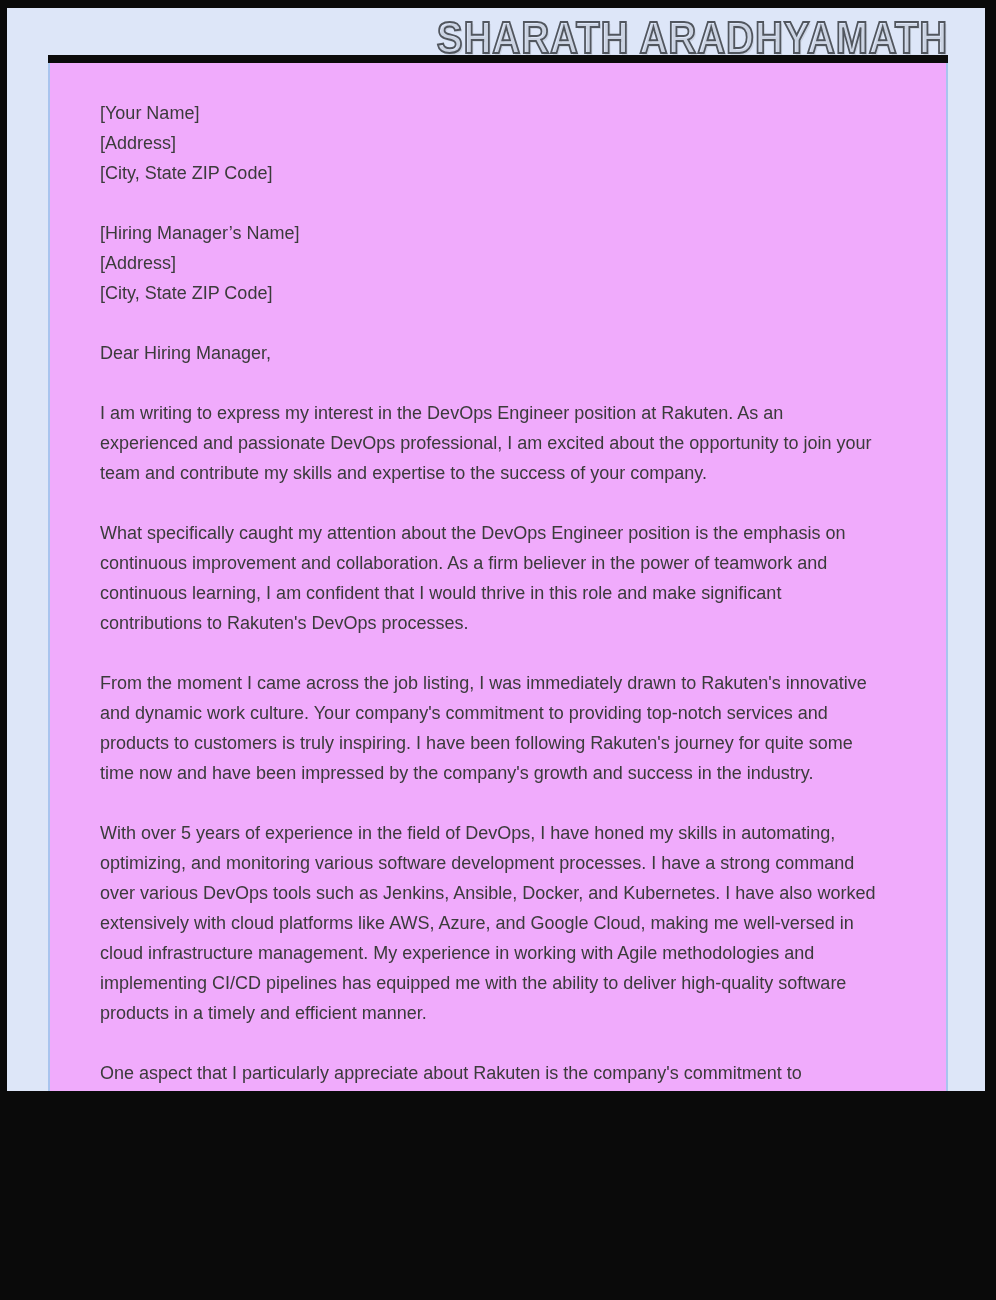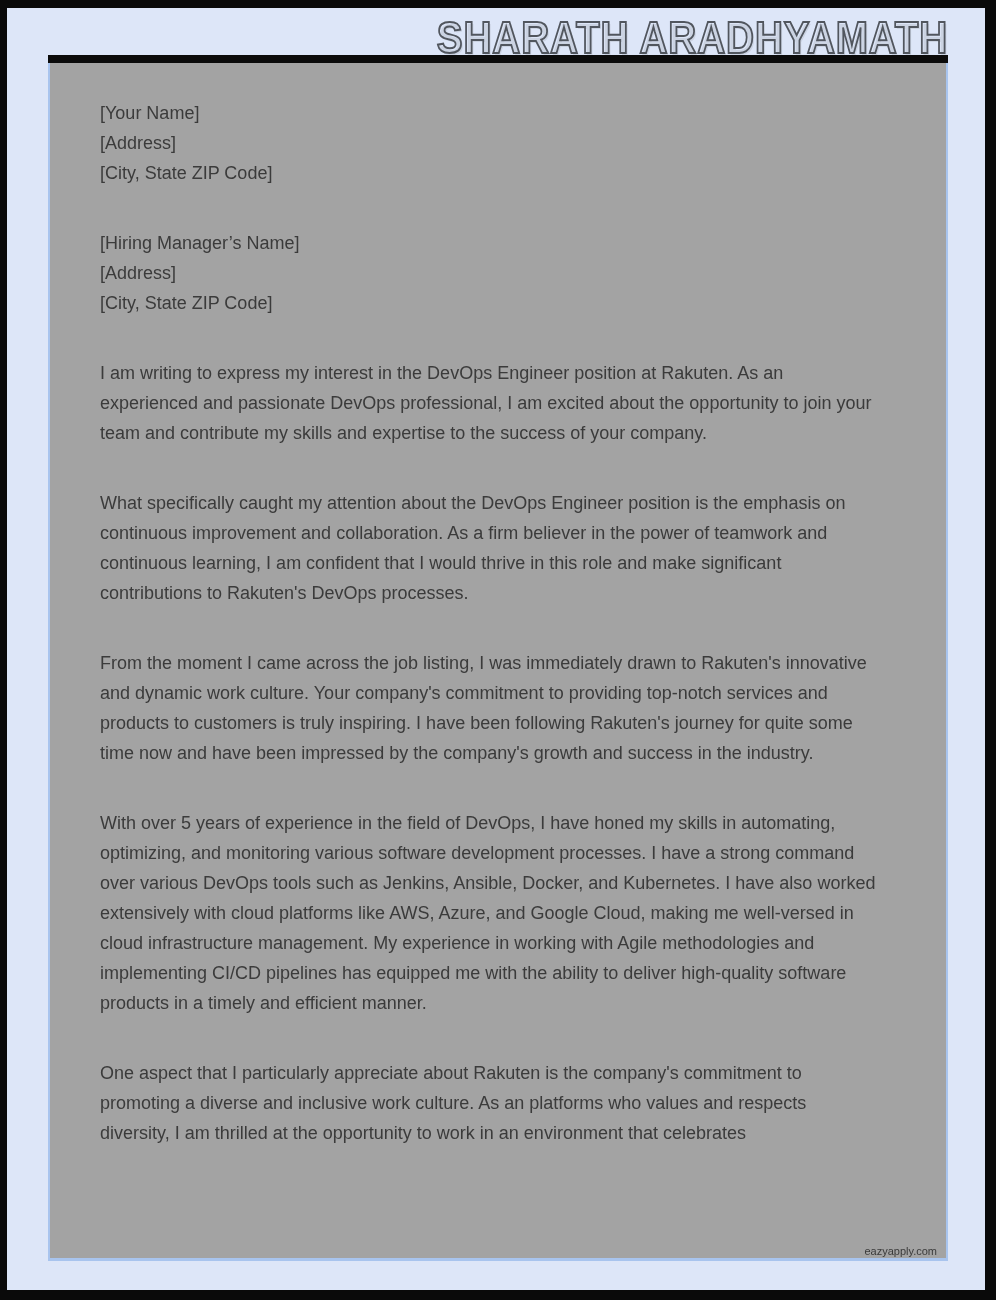--- a/index.html
+++ b/index.html
@@ -6,21 +6,21 @@
   html, body { width: 996px; height: 1300px; }
   body {
     position: relative;
     background: #0a0a0a; 
     font-family: "Liberation Sans", sans-serif;
     overflow: hidden;
   }
   .canvas {
     position: absolute;
     left: 7px; top: 8px;
-    width: 978px; height: 1282px;
+    width: 978px; height: 1083px;
     background: #dde6f8;
     overflow: hidden; 
   }
   .header-name {
     position: absolute;
     top: 5px; right: 37px;
     font-size: 44px;
     font-weight: 600;
     letter-spacing: 1px;
     white-space: nowrap;
@@ -34,33 +34,33 @@
   .top-bar {
     position: absolute;
     left: 41px; top: 47px;
     width: 900px; height: 8px;
     background: #0b0b0b;
   }
   .page {
     position: absolute;
     left: 41px; top: 55px;
     width: 900px; height: 1198px;
-    background: #a3a3a3;
+    background: #f0abfc;
     border-left: 2px solid #a8c4ee;
     border-right: 2px solid #a8c4ee;
     border-bottom: 3px solid #a8c4ee;
     
   }
   .content {
     padding: 35px 66px 0 50px;
     color: #3b3b3b;
     font-size: 18px;
     line-height: 30px;
   }
-  .block + .block { margin-top: 40px; }
+  .block + .block { margin-top: 30px; }
   .watermark {
     position: absolute;
     right: 9px; bottom: 1px;
     font-size: 11px;
     color: #3a3a3a;
   }
 </style>
 </head>
 <body>
 
@@ -78,20 +78,21 @@
         <div>[Address]</div>
         <div>[City, State ZIP Code]</div>
       </div>
 
       <div class="block">
         <div>[Hiring Manager’s Name]</div>
         <div>[Address]</div>
         <div>[City, State ZIP Code]</div>
       </div>
 
+      <p class="block">Dear Hiring Manager,</p>
 
       <p class="block">I am writing to express my interest in the DevOps Engineer position at Rakuten. As an experienced and passionate DevOps professional, I am excited about the opportunity to join your team and contribute my skills and expertise to the success of your company.</p>
       <p class="block">What specifically caught my attention about the DevOps Engineer position is the emphasis on continuous improvement and collaboration. As a firm believer in the power of teamwork and continuous learning, I am confident that I would thrive in this role and make significant contributions to Rakuten's DevOps processes.</p>
       <p class="block">From the moment I came across the job listing, I was immediately drawn to Rakuten's innovative and dynamic work culture. Your company's commitment to providing top-notch services and products to customers is truly inspiring. I have been following Rakuten's journey for quite some time now and have been impressed by the company's growth and success in the industry.</p>
       <p class="block">With over 5 years of experience in the field of DevOps, I have honed my skills in automating, optimizing, and monitoring various software development processes. I have a strong command over various DevOps tools such as Jenkins, Ansible, Docker, and Kubernetes. I have also worked extensively with cloud platforms like AWS, Azure, and Google Cloud, making me well-versed in cloud infrastructure management. My experience in working with Agile methodologies and implementing CI/CD pipelines has equipped me with the ability to deliver high-quality software products in a timely and efficient manner.</p>
       <p class="block">One aspect that I particularly appreciate about Rakuten is the company's commitment to promoting a diverse and inclusive work culture. As an platforms who values and respects diversity, I am thrilled at the opportunity to work in an environment that celebrates</p>
 
     </div>
 
     <div class="watermark">eazyapply.com</div>

